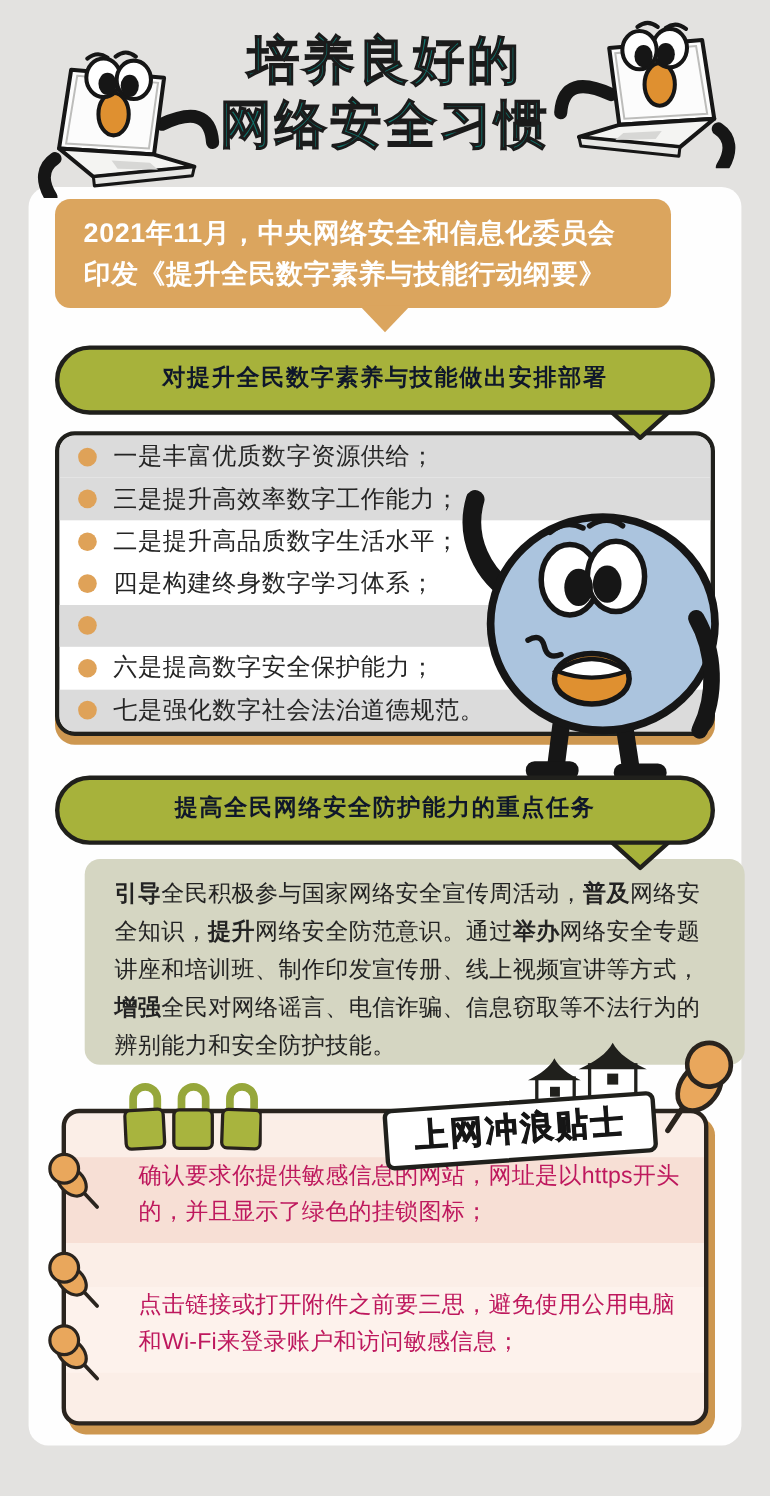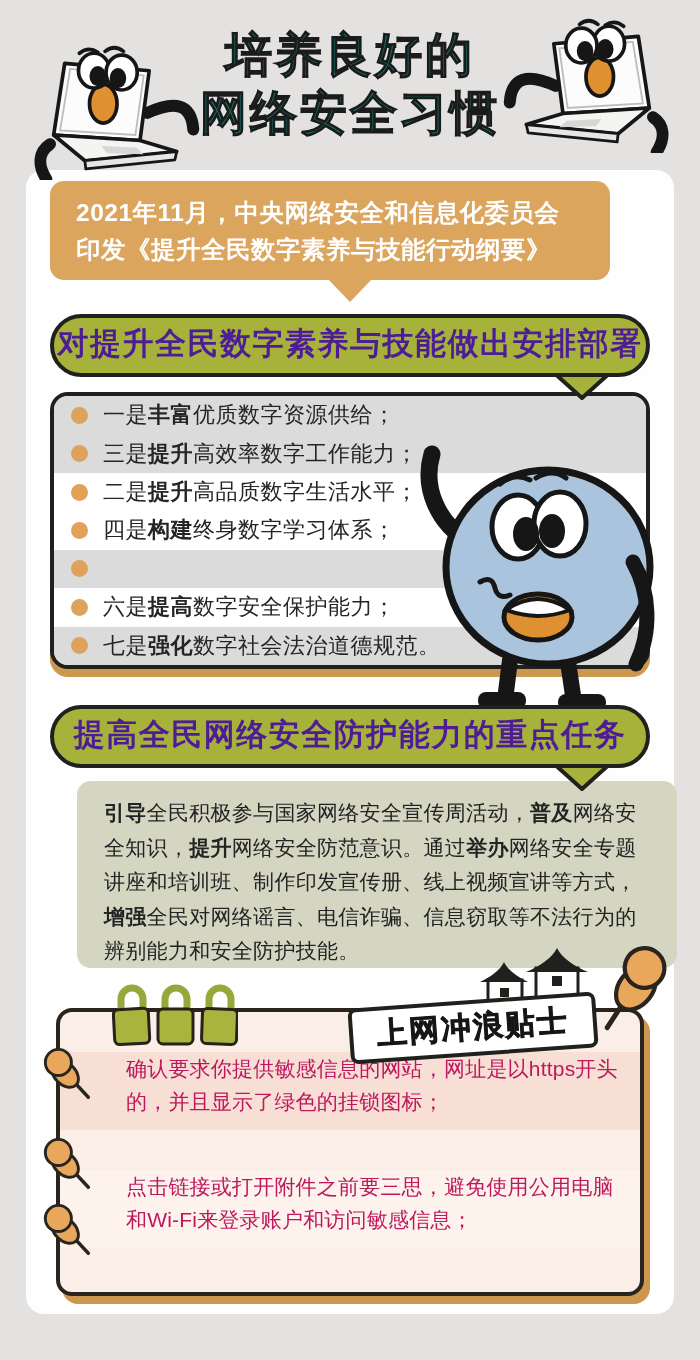--- a/index.html
+++ b/index.html
@@ -18,36 +18,36 @@
     -webkit-text-stroke:1.2px #1b1b1b;}
   .laptop{z-index:9;}
   
   .intro{left:50px;top:181px;width:560px;height:99px;background:#dba55e;border-radius:14px;z-index:2;
     box-sizing:border-box;padding:13px 0 0 26px;color:#ffffff;font-weight:bold;
     font-size:24.5px;line-height:37px;letter-spacing:0.5px;}
   .intro-tri{left:327px;top:278px;width:0;height:0;z-index:2;
     border-left:23px solid transparent;border-right:23px solid transparent;border-top:24px solid #dba55e;}
   
   .pill{left:50px;width:600px;height:63px;background:#a7b23b;border:4px solid #20201c;border-radius:34px;
-    box-sizing:border-box;z-index:4;color:#4c1d95;font-weight:900;font-size:31px;letter-spacing:1.5px;
+    box-sizing:border-box;z-index:4;color:#0f172a;font-weight:900;font-size:21px;letter-spacing:1.5px;
     text-align:center;line-height:52px;}
   .pill1{top:314px;}
   .pill2{top:705px;}
   .pill-tri{width:64px;height:30px;z-index:3;}
   .tri1{left:550px;top:371px;}
   .tri2{left:550px;top:762px;}
   
   .listcard{left:50px;top:392px;width:600px;height:277px;background:#ffffff;border:4px solid #20201c;
     border-radius:18px;box-sizing:border-box;overflow:hidden;z-index:2;
     box-shadow:0 8px 0 #cd9750;display:flex;flex-direction:column;}
   .row{flex:1;display:flex;align-items:center;padding-left:17px;}
   .row.odd{background:#dbdbdb;}
   .bullet{width:17px;height:17px;border-radius:50%;background:#dfa258;margin-right:15px;flex:none;}
   .rowtext{font-size:22px;color:#252525;letter-spacing:0.5px;}
-  .rowtext b{font-weight:700;}
+  .rowtext b{font-weight:400;}
   .mascot{left:408px;top:432px;z-index:3;}
   
   .para{left:50px;top:781px;width:600px;height:187px;background:#d5d6c2;border-radius:14px;z-index:2;
     box-sizing:border-box;padding:15px 24px 0 27px;font-size:21px;line-height:34.5px;color:#232323;
     letter-spacing:0.3px;margin-left:27px;}
   .para b{font-weight:900;}
   
   .houses{left:474px;top:946px;z-index:4;}
   .banner{left:349px;top:1000px;width:248px;height:56px;background:#ffffff;border:4px solid #20201c;
     border-radius:8px;box-sizing:border-box;z-index:6;transform:rotate(-4deg);

